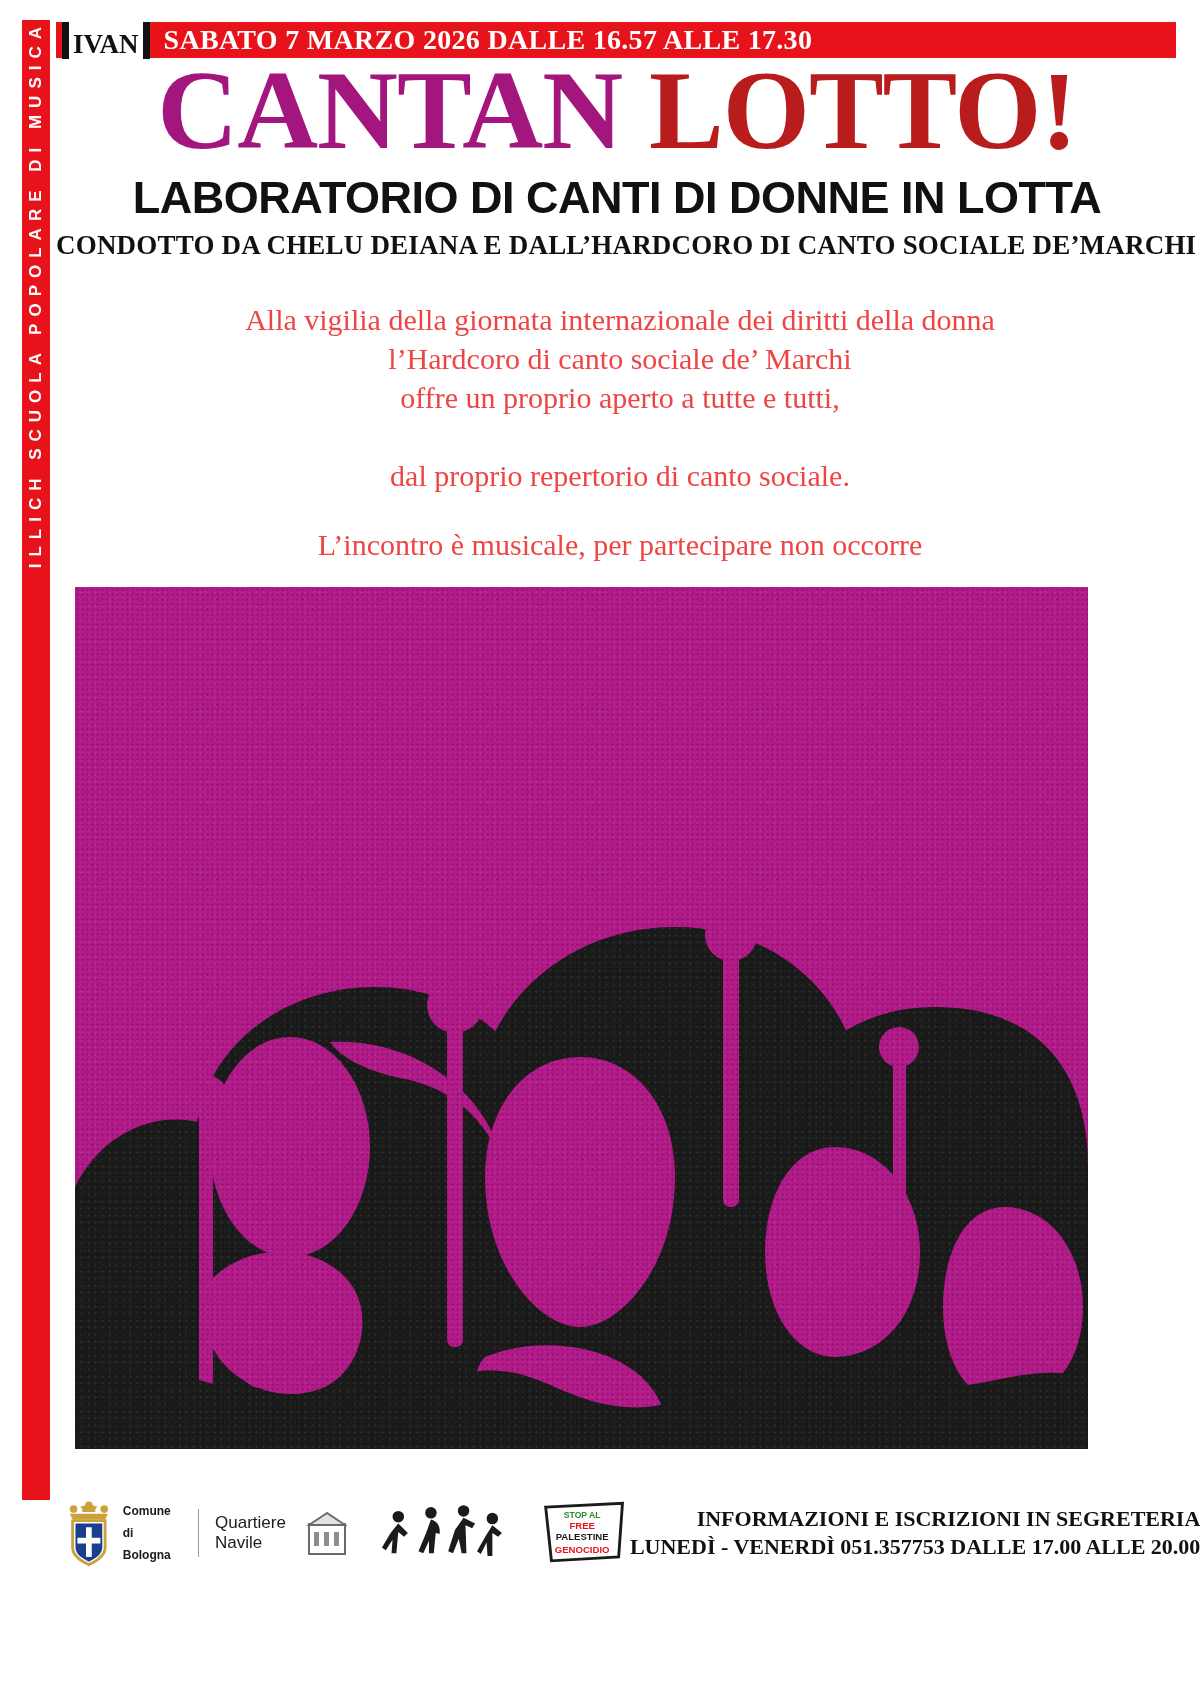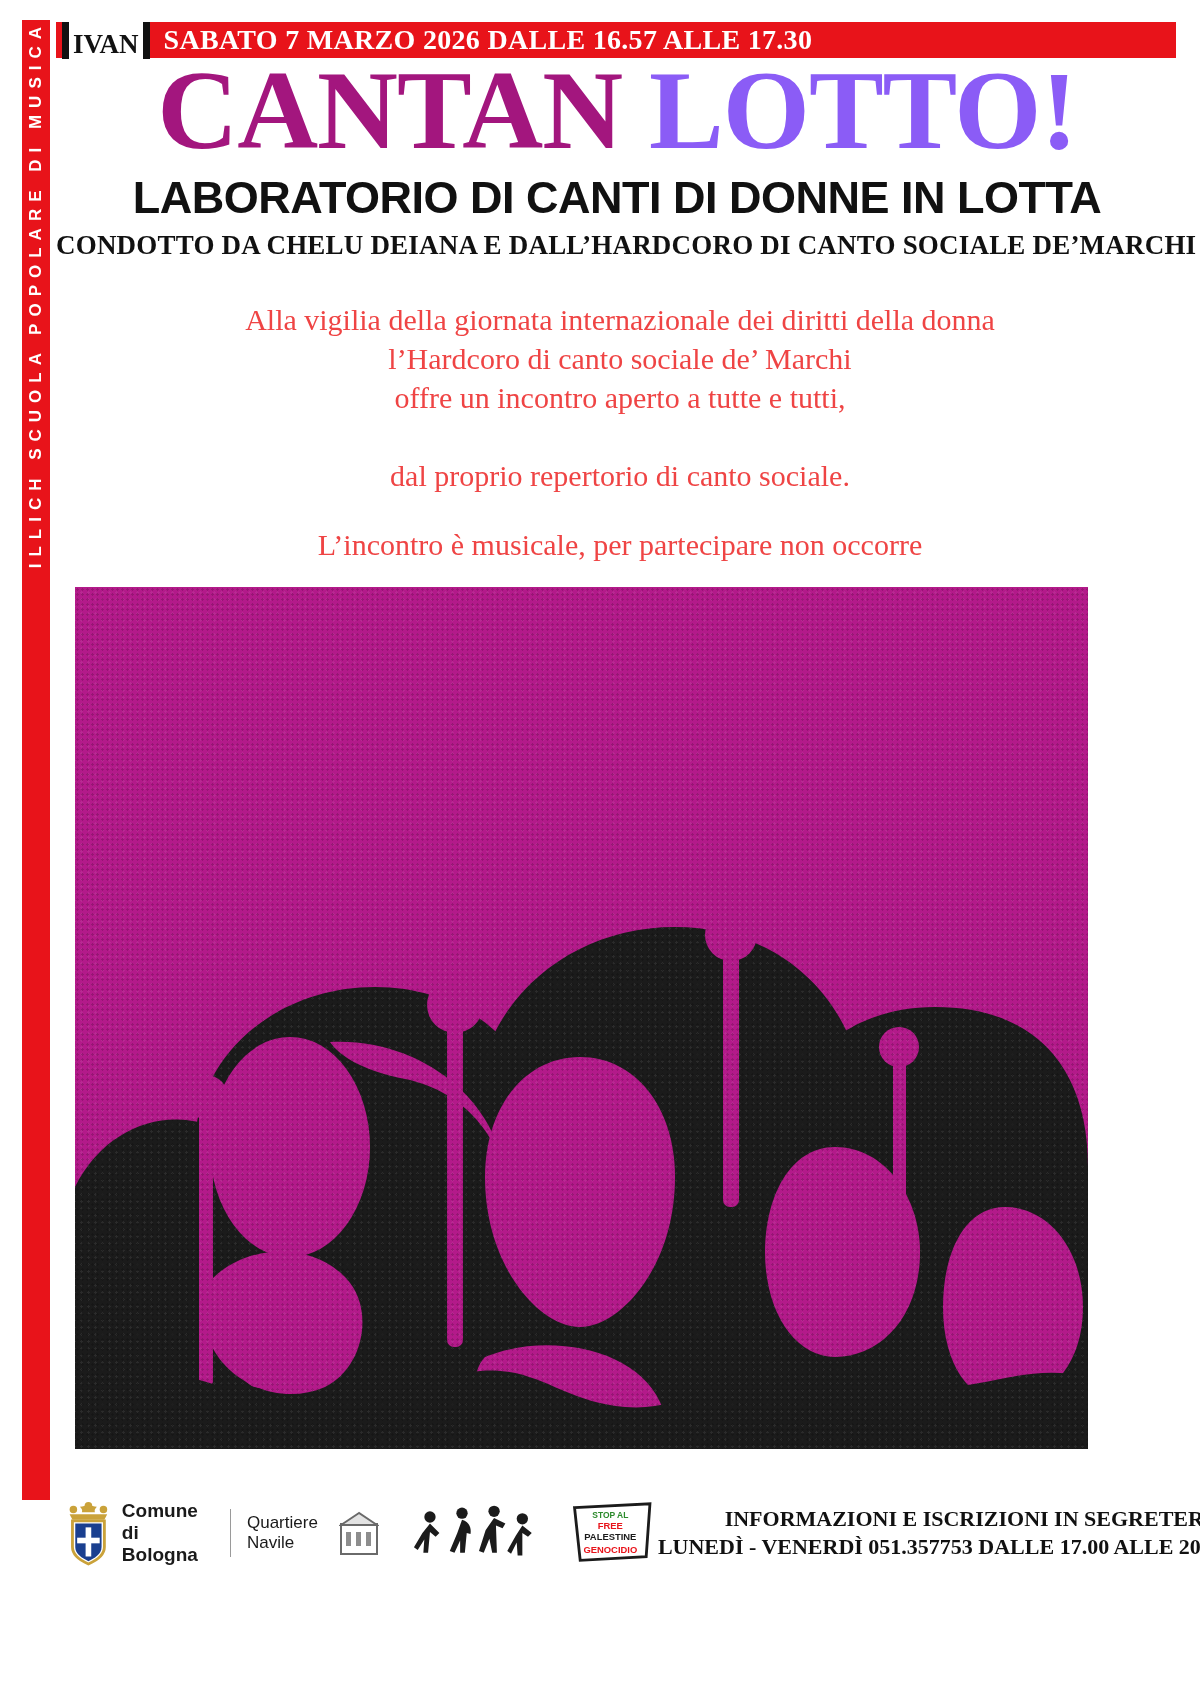--- a/index.html
+++ b/index.html
@@ -87,21 +87,21 @@
   .title-main {
     font-family: "Liberation Serif", serif;
     font-weight: bold;
     font-size: 112px;
     line-height: 104px;
     margin: 0;
     letter-spacing: -1px;
     white-space: nowrap;
   }
   .title-magenta { color: #a3167e; }
-  .title-black { color: #8b5cf6; }
+  .title-black { color: #b91c1c; }
 
   .subtitle {
     font-family: "Liberation Sans", sans-serif;
     font-weight: bold;
     font-size: 45px;
     line-height: 48px;
     color: #111111;
     margin: 12px 0 0 0;
     white-space: nowrap;
     letter-spacing: -0.5px;
@@ -171,21 +171,21 @@
     gap: 16px;
     margin-left: 8px;
   }
   .comune {
     display: flex;
     align-items: center;
     gap: 9px;
   }
   .comune-text {
     font-family: "Liberation Sans", sans-serif;
-    font-size: 19px;
+    font-size: 12px;
     line-height: 22px;
     font-weight: bold;
     color: #1a1a1a;
   }
   .divider-v {
     width: 1px;
     height: 48px;
     background: #9a9a9a;
   }
   .quartiere {
@@ -226,21 +226,21 @@
 <div class="headline">
   <h1 class="title-main"><span class="title-magenta">CANTAN </span><span class="title-black">LOTTO!</span></h1>
   <div class="subtitle">LABORATORIO DI CANTI DI DONNE IN LOTTA</div>
   <div class="subtitle2">CONDOTTO DA CHELU DEIANA E DALL’HARDCORO DI CANTO SOCIALE DE’MARCHI</div>
 </div>
 
 <div class="body-copy">
   <p>
     <span>Alla vigilia della giornata internazionale dei diritti della donna</span><br>
     <span>l’Hardcoro di canto sociale de’ Marchi</span><br>
-    <span>offre un incontro aperto a tutte e tutti,</span><br>
+    <span>offre un proprio aperto a tutte e tutti,</span><br>
     <br>
     <span>dal proprio repertorio di canto sociale.</span>
   </p>
   <p class="second">
     <span>L’incontro è musicale, per partecipare non occorre</span><br>
   </p>
 </div>
 
 <div class="artwork">
   <svg class="art-svg" viewBox="0 0 1013 862" preserveAspectRatio="none">

